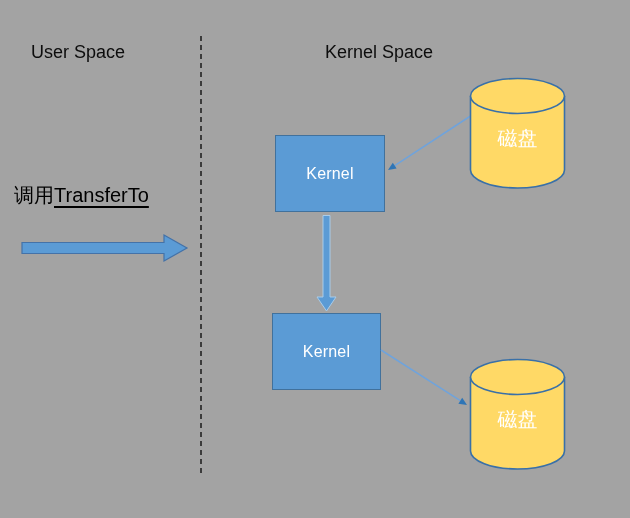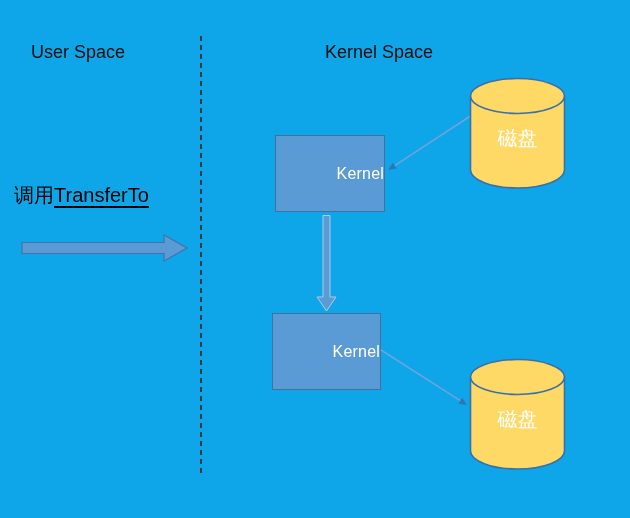--- a/index.html
+++ b/index.html
@@ -5,21 +5,21 @@
   html, body {
     margin: 0;
     padding: 0;
     background: #ffffff;
     font-family: "Liberation Sans", sans-serif;
   }
   .canvas {
     position: relative;
     width: 630px;
     height: 518px;
-    background: #0ea5e9;
+    background: #a3a3a3;
     overflow: hidden;
   }
   .region-label {
     position: absolute;
     font-size: 18px;
     color: #0d0d0d;
     white-space: nowrap;
   }
   .user-space-label  { left: 31px;  top: 42px; }
   .kernel-space-label{ left: 291px; top: 42px; margin-left: 34px; }
@@ -54,21 +54,21 @@
     text-decoration: underline;
   }
 
   .kernel-box {
     position: absolute;
     background: #5b9bd5;
     border: 1.5px solid #41719c;
     box-sizing: border-box;
     display: flex;
     align-items: center;
-    justify-content: flex-end;
+    justify-content: center;
   }
   .kernel-box-top    { left: 275px; top: 135px; width: 110px; height: 77px; }
   .kernel-box-bottom { left: 272px; top: 313px; width: 109px; height: 77px; }
   .kernel-box .box-label {
     color: #ffffff;
     font-size: 16px;
     letter-spacing: 0.2px;
   }
 
   .abs-svg { position: absolute; }

